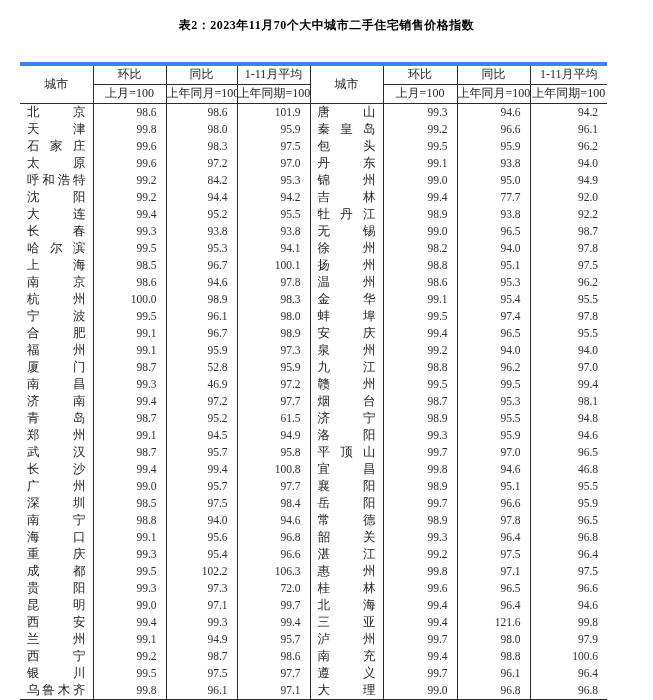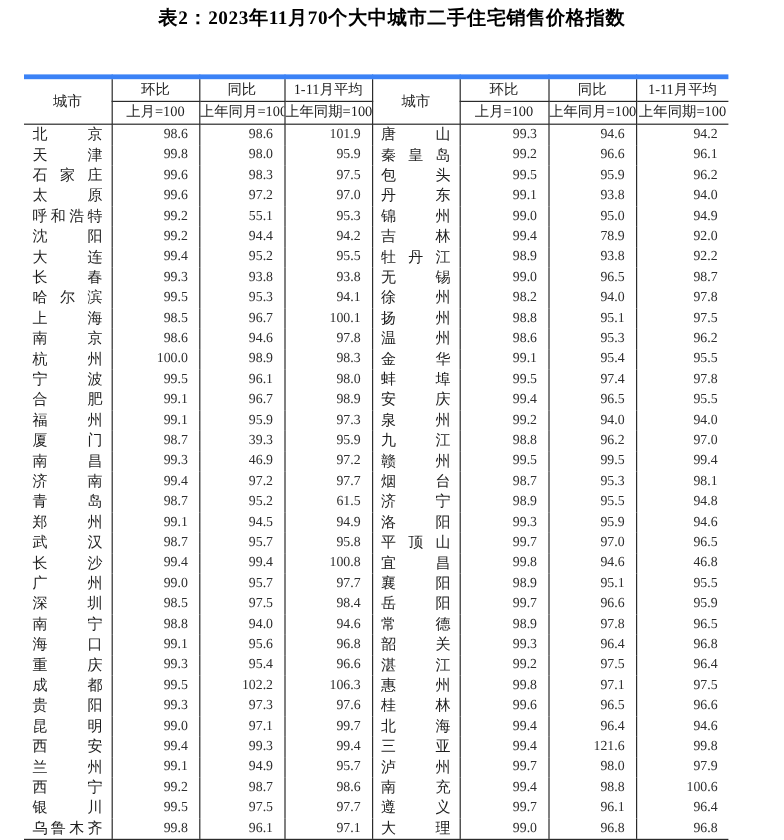--- a/index.html
+++ b/index.html
@@ -6,24 +6,24 @@
     margin: 0;
     padding: 0;
     width: 653px;
     height: 700px;
     background: #ffffff;
     overflow: hidden;
     font-family: "Liberation Serif", "DejaVu Serif", serif;
     color: #262626;
   }
   .page-title {
-    margin: 4px;
+    margin: 16px;
     padding-top: 1px;
     text-align: center;
-    font-size: 16px;
+    font-size: 12px;
     font-weight: bold;
     color: #000000;
     letter-spacing: 0.5px;
     font-family: "Liberation Serif", "DejaVu Serif", serif;
   }
   table.index-table {
     position: absolute;
     left: 20px;
     top: 62px;
     width: 587px;
@@ -142,35 +142,35 @@
         <td class="num">97.2</td>
         <td class="num">97.0</td>
         <td class="city">丹东</td>
         <td class="num">99.1</td>
         <td class="num">93.8</td>
         <td class="num">94.0</td>
       </tr>
       <tr>
         <td class="city">呼和浩特</td>
         <td class="num">99.2</td>
-        <td class="num">55.1</td>
+        <td class="num">84.2</td>
         <td class="num">95.3</td>
         <td class="city">锦州</td>
         <td class="num">99.0</td>
         <td class="num">95.0</td>
         <td class="num">94.9</td>
       </tr>
       <tr>
         <td class="city">沈阳</td>
         <td class="num">99.2</td>
         <td class="num">94.4</td>
         <td class="num">94.2</td>
         <td class="city">吉林</td>
         <td class="num">99.4</td>
-        <td class="num">78.9</td>
+        <td class="num">77.7</td>
         <td class="num">92.0</td>
       </tr>
       <tr>
         <td class="city">大连</td>
         <td class="num">99.4</td>
         <td class="num">95.2</td>
         <td class="num">95.5</td>
         <td class="city">牡丹江</td>
         <td class="num">98.9</td>
         <td class="num">93.8</td>
@@ -252,21 +252,21 @@
         <td class="num">95.9</td>
         <td class="num">97.3</td>
         <td class="city">泉州</td>
         <td class="num">99.2</td>
         <td class="num">94.0</td>
         <td class="num">94.0</td>
       </tr>
       <tr>
         <td class="city">厦门</td>
         <td class="num">98.7</td>
-        <td class="num">39.3</td>
+        <td class="num">52.8</td>
         <td class="num">95.9</td>
         <td class="city">九江</td>
         <td class="num">98.8</td>
         <td class="num">96.2</td>
         <td class="num">97.0</td>
       </tr>
       <tr>
         <td class="city">南昌</td>
         <td class="num">99.3</td>
         <td class="num">46.9</td>
@@ -383,21 +383,21 @@
         <td class="num">106.3</td>
         <td class="city">惠州</td>
         <td class="num">99.8</td>
         <td class="num">97.1</td>
         <td class="num">97.5</td>
       </tr>
       <tr>
         <td class="city">贵阳</td>
         <td class="num">99.3</td>
         <td class="num">97.3</td>
-        <td class="num">97.6</td>
+        <td class="num">72.0</td>
         <td class="city">桂林</td>
         <td class="num">99.6</td>
         <td class="num">96.5</td>
         <td class="num">96.6</td>
       </tr>
       <tr>
         <td class="city">昆明</td>
         <td class="num">99.0</td>
         <td class="num">97.1</td>
         <td class="num">99.7</td>

